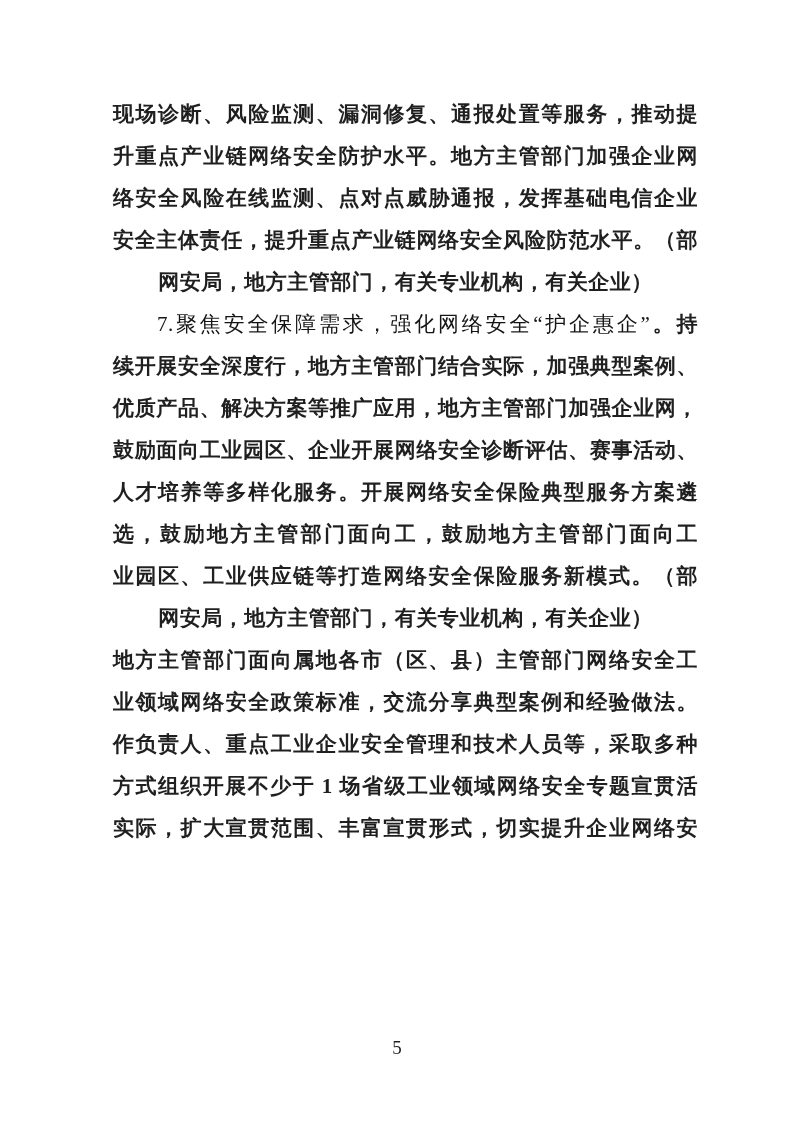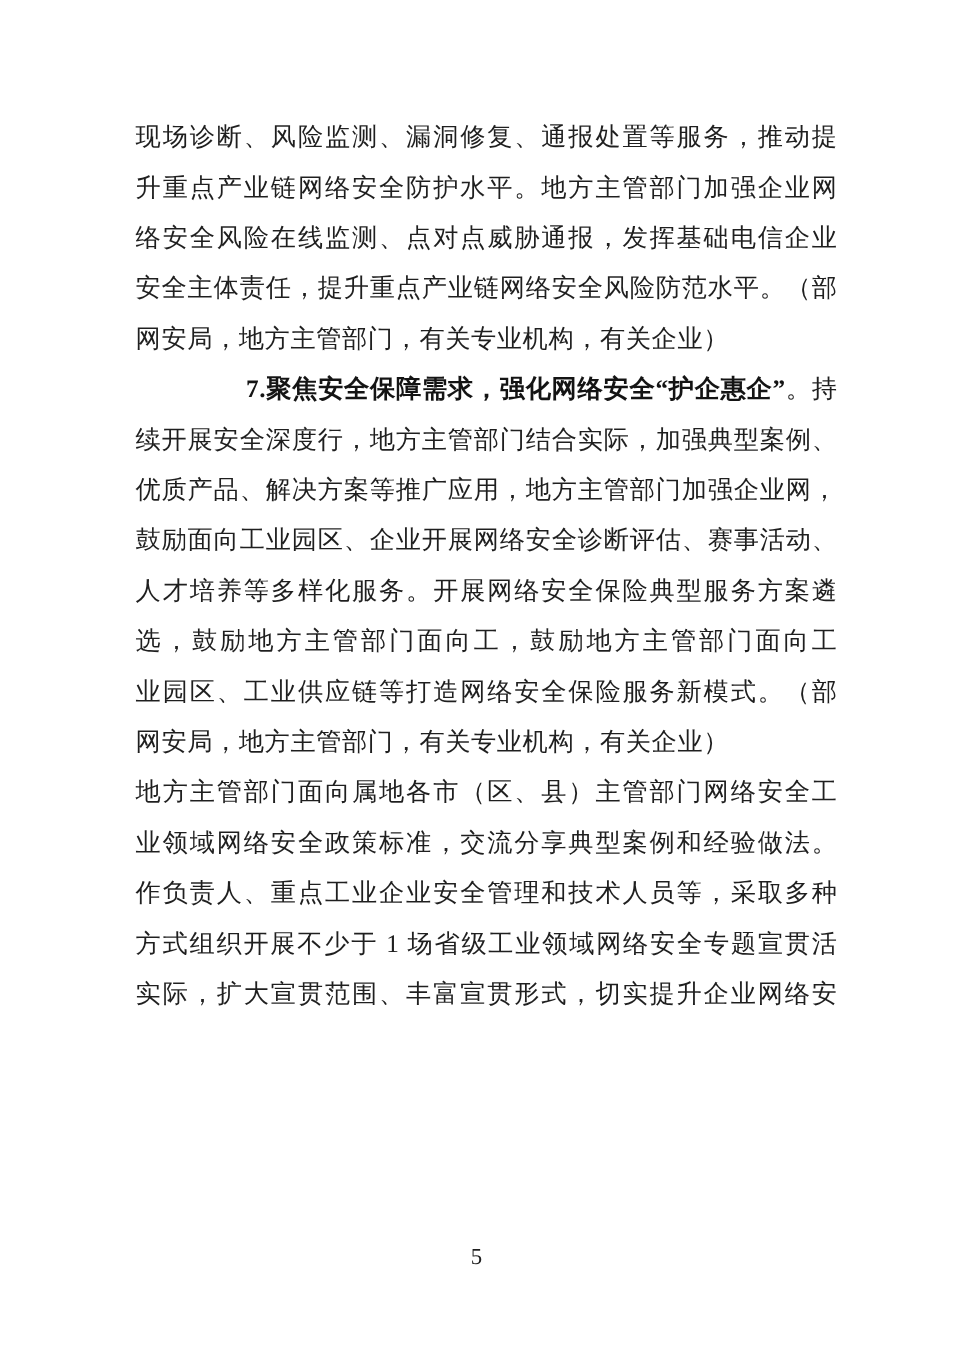--- a/index.html
+++ b/index.html
@@ -22,32 +22,32 @@
     top: 93px;
     width: 585px;
   }
   .tline {
     font-size: 21px;
     line-height: 42px;
     height: 42px;
     letter-spacing: 0.5px;
     white-space: nowrap;
     box-sizing: border-box;
-    text-align: left;
+    text-align: center;
   }
   .tline.stretch {
     white-space: normal;
     text-align: justify;
     text-align-last: justify;
   }
   .tline.indent {
     padding-left: 44px;
   }
-  .seg { font-weight: normal; }
-  .seg.bold { font-weight: bold; color: #141414; margin-left: 48px; }
+  .seg { font-weight: bold; }
+  .seg.bold { font-weight: normal; color: #141414; }
   .footer {
     position: absolute;
     left: 0;
     top: 1034px;
     width: 794px;
     text-align: center;
     font-size: 19px;
     line-height: 28px;
     color: #1f1f1f;
   }

